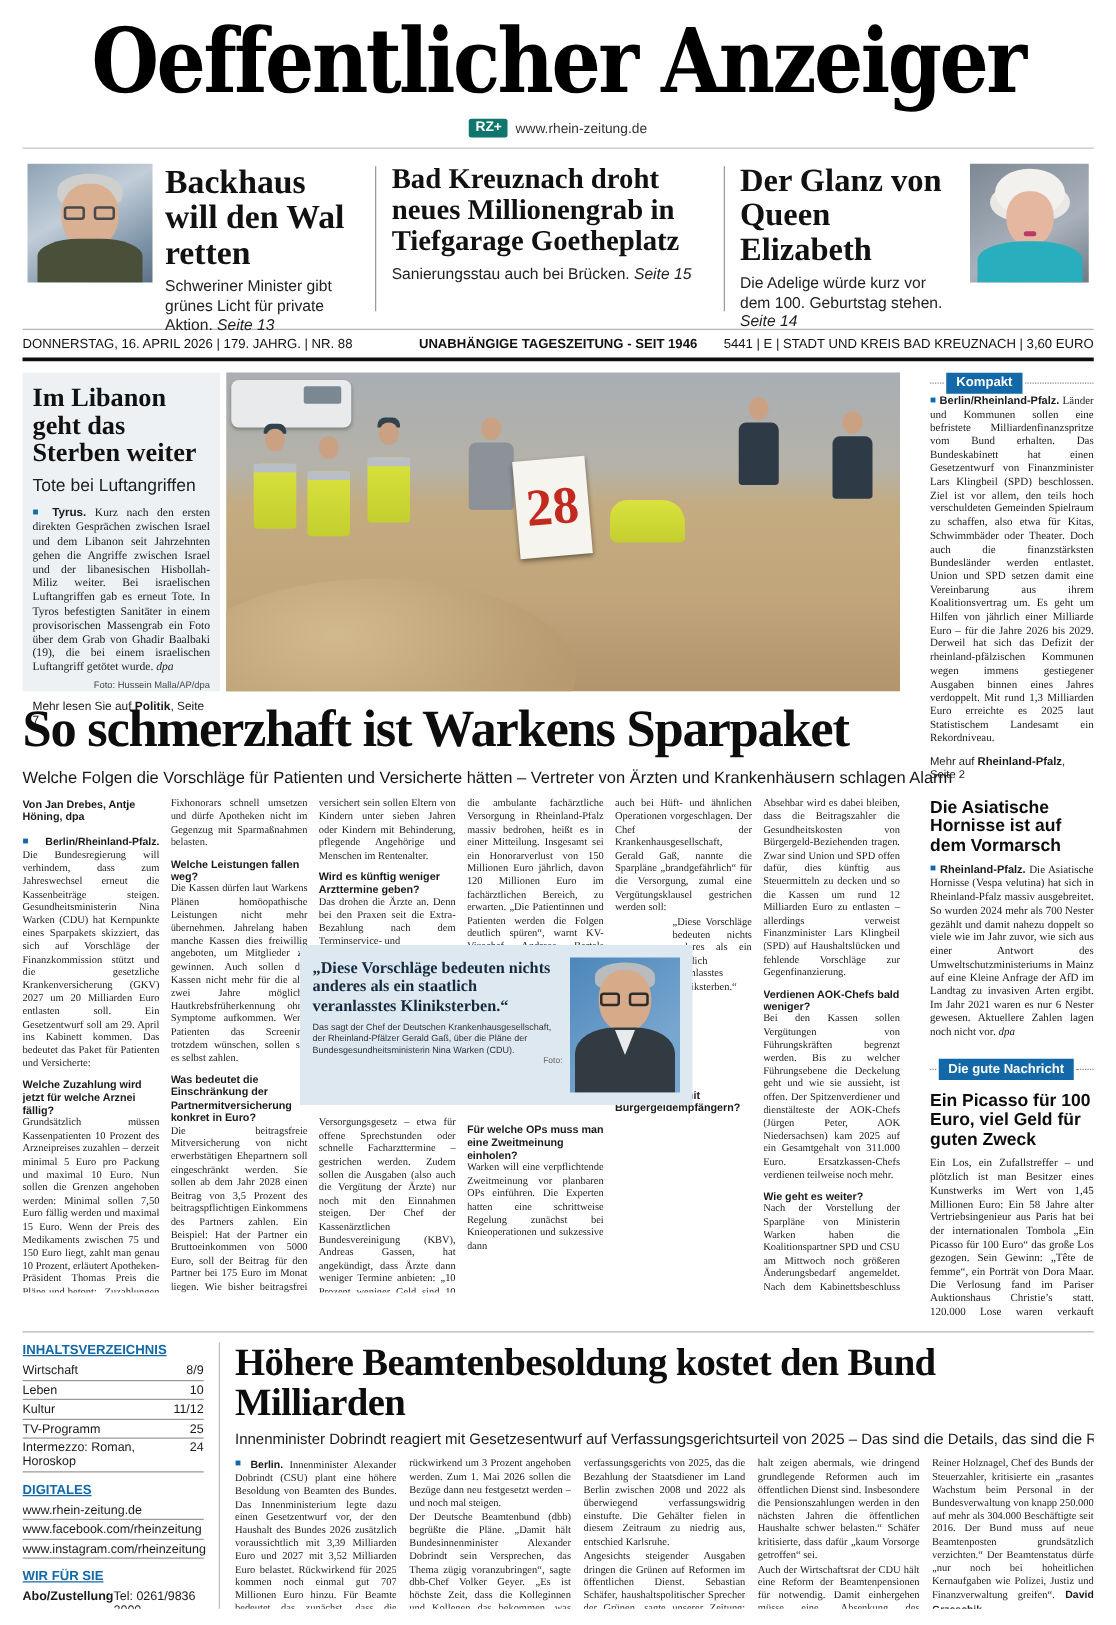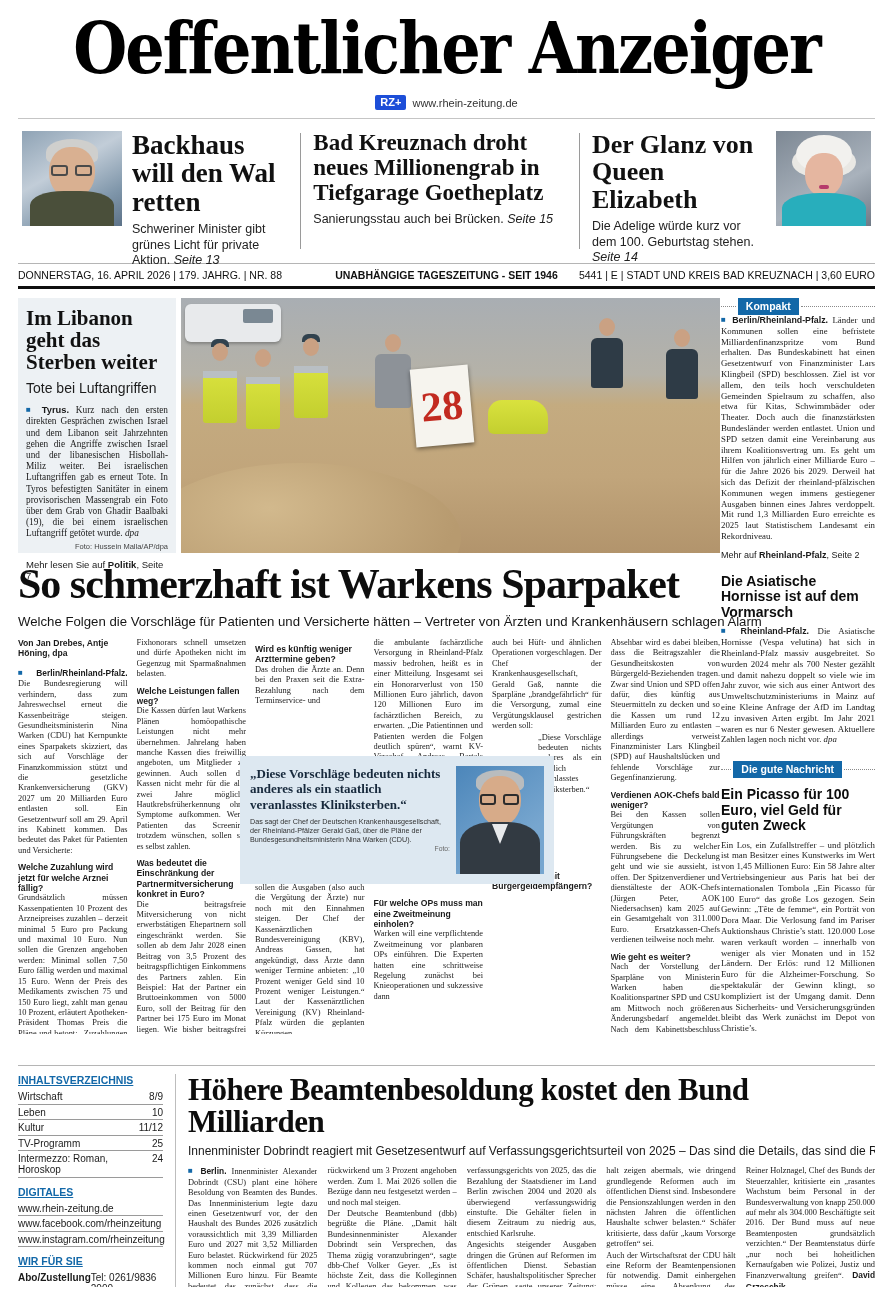--- a/index.html
+++ b/index.html
@@ -9,21 +9,21 @@
     font-family:"Liberation Serif", serif; color:#1a1a1a;
     position:relative; overflow:hidden; padding:0 18px;
   }
   
   .masthead { text-align:center; padding-top:16px; }
   .mast-title {
     font-family:"DejaVu Serif", serif; font-weight:900; font-size:62px;
     line-height:1.05; letter-spacing:-2px; color:#000; transform:scaleY(1.15);
   }
   .rz-row { display:flex; justify-content:center; align-items:center; gap:6px; margin-top:14px; padding-bottom:8px; }
-  .rz-badge { background:#1d4ed8; color:#fff; font:bold 11px "Liberation Sans", sans-serif; padding:1px 5px 2px; border-radius:2px;text-align:right; }
+  .rz-badge { background:#0f766e; color:#fff; font:bold 11px "Liberation Sans", sans-serif; padding:1px 5px 2px; border-radius:2px;text-align:right; }
   .site { font:11px "Liberation Sans", sans-serif; color:#333; }
   
   .teasers { display:flex; border-top:1px solid #c5c5c5; border-bottom:1px solid #b5b5b5; padding:12px 4px; height:146px; }
   .vdiv { width:1px; background:#9a9a9a; margin:2px 12px; }
   .teaser { display:flex; gap:10px; align-items:flex-start; }
   .t-head { font-family:"Liberation Serif", serif; font-weight:bold; color:#111; }
   .t1 .t-head { font-size:27px; line-height:1.05; }
   .t2 .t-head { font-size:23px; line-height:1.08; }
   .t3 .t-head { font-size:26px; line-height:1.05; }
   .t-dek { font:12.5px/1.25 "Liberation Sans", sans-serif; color:#222; margin-top:6px; }
@@ -90,21 +90,21 @@
   .pq-attr { font:7.2px/8.8px "Liberation Sans", sans-serif; color:#333; margin-top:6px; }
   .pq-credit { font:6.8px "Liberation Sans", sans-serif; color:#666; text-align:right; }
   .pq-photo { flex:none; width:88px; height:108px; margin:10px 10px 10px 0; position:relative; overflow:hidden; background:linear-gradient(140deg,#4c86ba,#77a6cf 70%); }
   .pq-photo .hair { position:absolute; left:20px; top:4px; width:48px; height:22px; background:#b9bcbe; border-radius:50% 50% 30% 30%; }
   .pq-photo .face { position:absolute; left:23px; top:10px; width:42px; height:50px; background:#d7ab89; border-radius:45% 45% 50% 50%; }
   .pq-photo .gl1,.pq-photo .gl2 { position:absolute; top:28px; width:16px; height:11px; border:2px solid #2c2c2c; border-radius:3px; }
   .pq-photo .gl1 { left:24px; } .pq-photo .gl2 { left:47px; }
   .pq-photo .suit { position:absolute; left:4px; top:56px; width:80px; height:52px; background:#323a42; border-radius:40% 40% 0 0; }
   .pq-photo .shirt { position:absolute; left:36px; top:58px; width:16px; height:20px; background:#e8eaec; clip-path:polygon(0 0,100% 0,50% 100%); }
   
-  .sidebar { flex:1; margin-left:1px; overflow:hidden; }
+  .sidebar { flex:1; margin-left:24px; overflow:hidden; }
   .k-label-row { display:flex; align-items:center; }
   .dotline { flex:1; border-top:1px dotted #8a8a8a; }
   .k-label { background:#1368a8; color:#fff; font:bold 10.5px "Liberation Sans", sans-serif; padding:2px 8px 3px; margin:0 2px; }
   .k-head { font:bold 14px/15.5px "Liberation Sans", sans-serif; color:#0d0d0d; margin:9px 0 6px; }
   .k-body { font-size:8.8px; line-height:10.8px; text-align:justify; }
   .k-more { font:9px "Liberation Sans", sans-serif; margin-top:8px; }
   .k-item2 { margin-top:14px; }
   .k-good { margin-top:16px; }
   
   .bottom { display:flex; border-top:1px solid #b5b5b5; margin-top:10px; padding-top:8px; height:222px; }
@@ -262,20 +262,21 @@
               <p class="para">Grundsätzlich müssen Kassenpatienten 10 Prozent des Arzneipreises zuzahlen – derzeit minimal 5 Euro pro Packung und maximal 10 Euro. Nun sollen die Grenzen angehoben werden: Minimal sollen 7,50 Euro fällig werden und maximal 15 Euro. Wenn der Preis des Medikaments zwischen 75 und 150 Euro liegt, zahlt man genau 10 Prozent, erläutert Apotheken-Präsident Thomas Preis die Pläne und betont: „Zuzahlungen kommen nur den Krankenkassen zugute.“ Der Einzug der Zuzahlungen bereite den Apotheken zudem viel Arbeit. „Gerade eine Erhöhung verursacht viel Aufklärungsarbeit.“ Zugleich forderte Preis, die Ministerin müsse die angekündigte Erhöhung des</p>
             </div>
             <div class="col">
               <p class="para">Fixhonorars schnell umsetzen und dürfe Apotheken nicht im Gegenzug mit Sparmaßnahmen belasten.</p>
               <p class="qhead">Welche Leistungen fallen weg?</p>
               <p class="para">Die Kassen dürfen laut Warkens Plänen homöopathische Leistungen nicht mehr übernehmen. Jahrelang haben manche Kassen dies freiwillig angeboten, um Mitglieder zu gewinnen. Auch sollen die Kassen nicht mehr für die alle zwei Jahre mögliche Hautkrebsfrüherkennung ohne Symptome aufkommen. Wenn Patienten das Screening trotzdem wünschen, sollen sie es selbst zahlen.</p>
               <p class="qhead">Was bedeutet die Einschränkung der Partnermitversicherung konkret in Euro?</p>
               <p class="para">Die beitragsfreie Mitversicherung von nicht erwerbstätigen Ehepartnern soll eingeschränkt werden. Sie sollen ab dem Jahr 2028 einen Beitrag von 3,5 Prozent des beitragspflichtigen Einkommens des Partners zahlen. Ein Beispiel: Hat der Partner ein Bruttoeinkommen von 5000 Euro, soll der Beitrag für den Partner bei 175 Euro im Monat liegen. Wie bisher beitragsfrei mit-</p>
             </div>
             <div class="col">
+              <p class="para">versichert sein sollen Eltern von Kindern unter sieben Jahren oder Kindern mit Behinderung, pflegende Angehörige und Menschen im Rentenalter.</p>
               <p class="qhead">Wird es künftig weniger Arzttermine geben?</p>
               <p class="para">Das drohen die Ärzte an. Denn bei den Praxen seit die Extra-Bezahlung nach dem Terminservice- und</p>
               <div class="gap" style="height: 134px;"></div>
               <p class="para">Versorgungsgesetz – etwa für offene Sprechstunden oder schnelle Facharzttermine – gestrichen werden. Zudem sollen die Ausgaben (also auch die Vergütung der Ärzte) nur noch mit den Einnahmen steigen. Der Chef der Kassenärztlichen Bundesvereinigung (KBV), Andreas Gassen, hat angekündigt, dass Ärzte dann weniger Termine anbieten: „10 Prozent weniger Geld sind 10 Prozent weniger Leistungen.“ Laut der Kassenärztlichen Vereinigung (KV) Rheinland-Pfalz würden die geplanten Kürzungen</p>
             </div>
             <div class="col">
               <p class="para">die ambulante fachärztliche Versorgung in Rheinland-Pfalz massiv bedrohen, heißt es in einer Mitteilung. Insgesamt sei ein Honorarverlust von 150 Millionen Euro jährlich, davon 120 Millionen Euro im fachärztlichen Bereich, zu erwarten. „Die Patientinnen und Patienten werden die Folgen deutlich spüren“, warnt KV-Vizechef Andreas Bartels eindringlich.</p>
               <div class="gap" style="height: 118px;"></div>
               <p class="qhead">Für welche OPs muss man eine Zweitmeinung einholen?</p>
               <p class="para">Warken will eine verpflichtende Zweitmeinung vor planbaren OPs einführen. Die Experten hatten eine schrittweise Regelung zunächst bei Knieoperationen und sukzessive dann</p>
@@ -369,21 +370,21 @@
       <div class="b-sub">Innenminister Dobrindt reagiert mit Gesetzesentwurf auf Verfassungsgerichtsurteil von 2025 – Das sind die Details, das sind die Reaktionen</div>
       <div class="b-cols" id="bottom-cols">
           <div class="col">
             <p class="para"><span class="bullet">■ </span><strong class="tag">Berlin. </strong>Innenminister Alexander Dobrindt (CSU) plant eine höhere Besoldung von Beamten des Bundes. Das Innenministerium legte dazu einen Gesetzentwurf vor, der den Haushalt des Bundes 2026 zusätzlich voraussichtlich mit 3,39 Milliarden Euro und 2027 mit 3,52 Milliarden Euro belastet. Rückwirkend für 2025 kommen noch einmal gut 707 Millionen Euro hinzu. Für Beamte bedeutet das zunächst, dass die Dienst-, Anwärter- und Versorgungsbezüge zum 1. April 2025</p>
           </div>
           <div class="col">
             <p class="para">rückwirkend um 3 Prozent angehoben werden. Zum 1. Mai 2026 sollen die Bezüge dann neu festgesetzt werden – und noch mal steigen.</p>
             <p class="para">Der Deutsche Beamtenbund (dbb) begrüßte die Pläne. „Damit hält Bundesinnenminister Alexander Dobrindt sein Versprechen, das Thema zügig voranzubringen“, sagte dbb-Chef Volker Geyer. „Es ist höchste Zeit, dass die Kolleginnen und Kollegen das bekommen, was ihnen rechtlich zusteht.“ Hintergrund ist ein Urteil des Bundes-</p>
           </div>
           <div class="col">
-            <p class="para">verfassungsgerichts von 2025, das die Bezahlung der Staatsdiener im Land Berlin zwischen 2004 und 2020 als überwiegend verfassungswidrig einstufte. Die Gehälter fielen in diesem Zeitraum zu niedrig aus, entschied Karlsruhe.</p>
+            <p class="para">verfassungsgerichts von 2025, das die Bezahlung der Staatsdiener im Land Berlin zwischen 2008 und 2022 als überwiegend verfassungswidrig einstufte. Die Gehälter fielen in diesem Zeitraum zu niedrig aus, entschied Karlsruhe.</p>
             <p class="para">Angesichts steigender Ausgaben dringen die Grünen auf Reformen im öffentlichen Dienst. Sebastian Schäfer, haushaltspolitischer Sprecher der Grünen, sagte unserer Zeitung: „Die erheblichen Mehrkosten für den Bundeshaus-</p>
           </div>
           <div class="col">
             <p class="para">halt zeigen abermals, wie dringend grundlegende Reformen auch im öffentlichen Dienst sind. Insbesondere die Pensionszahlungen werden in den nächsten Jahren die öffentlichen Haushalte schwer belasten.“ Schäfer kritisierte, dass dafür „kaum Vorsorge getroffen“ sei.</p>
             <p class="para">Auch der Wirtschaftsrat der CDU hält eine Reform der Beamtenpensionen für notwendig. Damit einhergehen müsse eine „Absenkung des Pensionsniveaus“, sagte Generalsekretär Wolfgang Steiger.</p>
           </div>
           <div class="col">
             <p class="para">Reiner Holznagel, Chef des Bunds der Steuerzahler, kritisierte ein „rasantes Wachstum beim Personal in der Bundesverwaltung von knapp 250.000 auf mehr als 304.000 Beschäftigte seit 2016. Der Bund muss auf neue Beamtenposten grundsätzlich verzichten.“ Der Beamtenstatus dürfe „nur noch bei hoheitlichen Kernaufgaben wie Polizei, Justiz und Finanzverwaltung greifen“.<strong class="sig"> David Grzeschik</strong></p>
           </div>
         </div>

